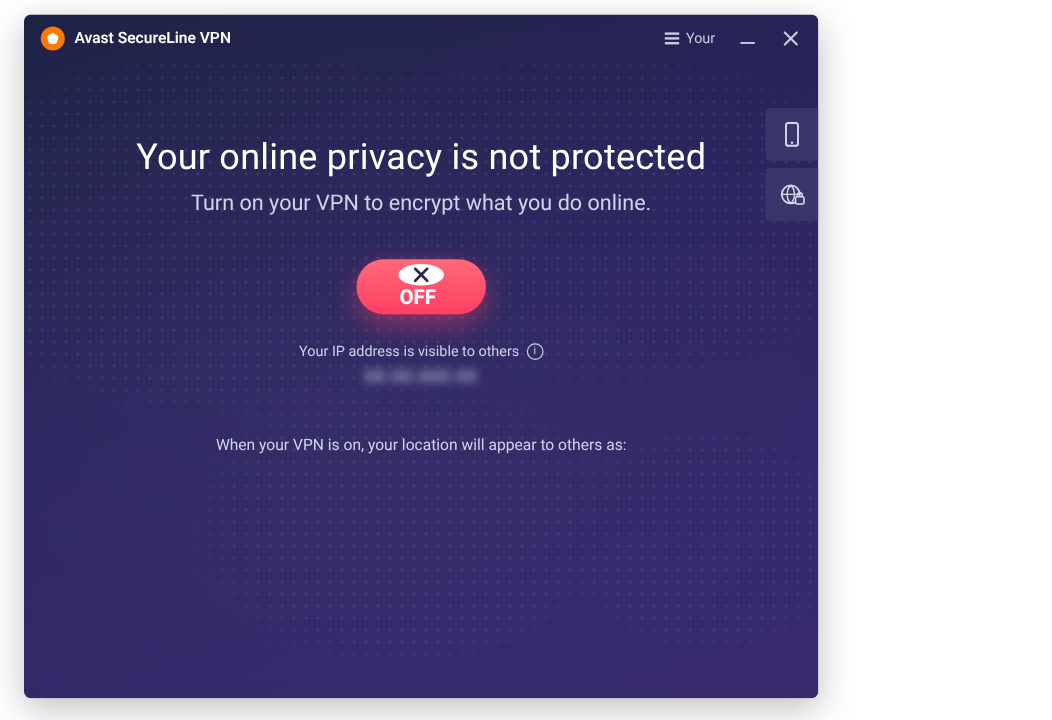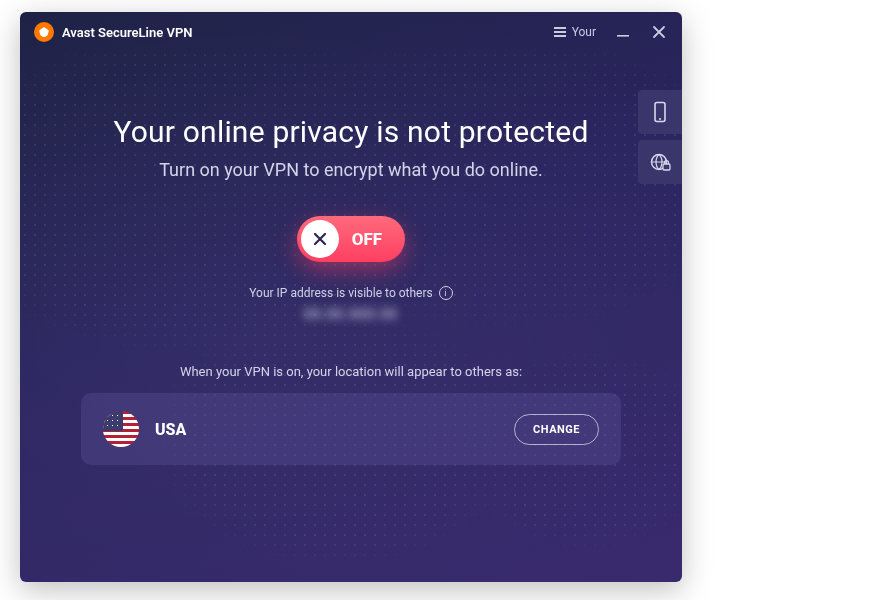--- a/index.html
+++ b/index.html
@@ -54,21 +54,21 @@
     display:flex; align-items:center; justify-content:center; border-radius:4px 0 0 4px; cursor:pointer;
   }
   
   .main { position:relative; z-index:3; text-align:center; padding-top: 62px; }
   h1 { font-size: 30px; font-weight:400; letter-spacing:.2px; }
   .sub { font-size:18px; color:#d3d4ea; margin-top:10px; }
   
   .toggle {
     width:108px; height:46px; border-radius:46px; margin: 36px auto 0;
     background: linear-gradient(180deg,#ff6a7b,#ff3f62); display:flex; align-items:center; padding:4px;
-    box-shadow: 0 8px 22px rgba(255,63,98,.45); cursor:pointer; position:relative;
+    box-shadow: 0 8px 22px rgba(255,63,98,.45); cursor:pointer; position:relative;flex-direction:column;
   }
   .knob {
     width:38px; height:38px; border-radius:50%; background:#fff; display:flex; align-items:center; justify-content:center;
   }
   .knob svg { width:16px; height:16px; }
   .toggle-label { flex:1; text-align:center; font-weight:800; font-size:17px; color:#fff; padding-right:6px; }
   
   .ip-row { margin-top:24px; font-size:12px; color:#cfd1e8; display:flex; align-items:center; justify-content:center; gap:6px; }
   .info-i { width:14px; height:14px; border:1.2px solid #cfd1e8; border-radius:50%; font-size:9px; line-height:12px; display:inline-flex; align-items:center; justify-content:center; cursor:pointer; }
   .ip-blur { margin-top:6px; font-size:14px; color:#d7d8ee; filter: blur(4px); letter-spacing:1px; }
@@ -149,24 +149,14 @@
     </div>
 
     <div class="ip-row">
       <span>Your IP address is visible to others</span>
       <span class="info-i">i</span>
     </div>
     <div class="ip-blur">88.88.888.88</div>
 
     <div class="loc-note">When your VPN is on, your location will appear to others as:</div>
 
-    <div class="loc-card">
-      <div class="loc-left">
-        <div class="flag">
-          <div class="stripes"></div>
-            <div class="canton"></div>
-        </div>
-        <div class="loc-name">USA</div>
-      </div>
-      <button class="change-btn">CHANGE</button>
-    </div>
   </div>
 </div>
 
 </body></html>

